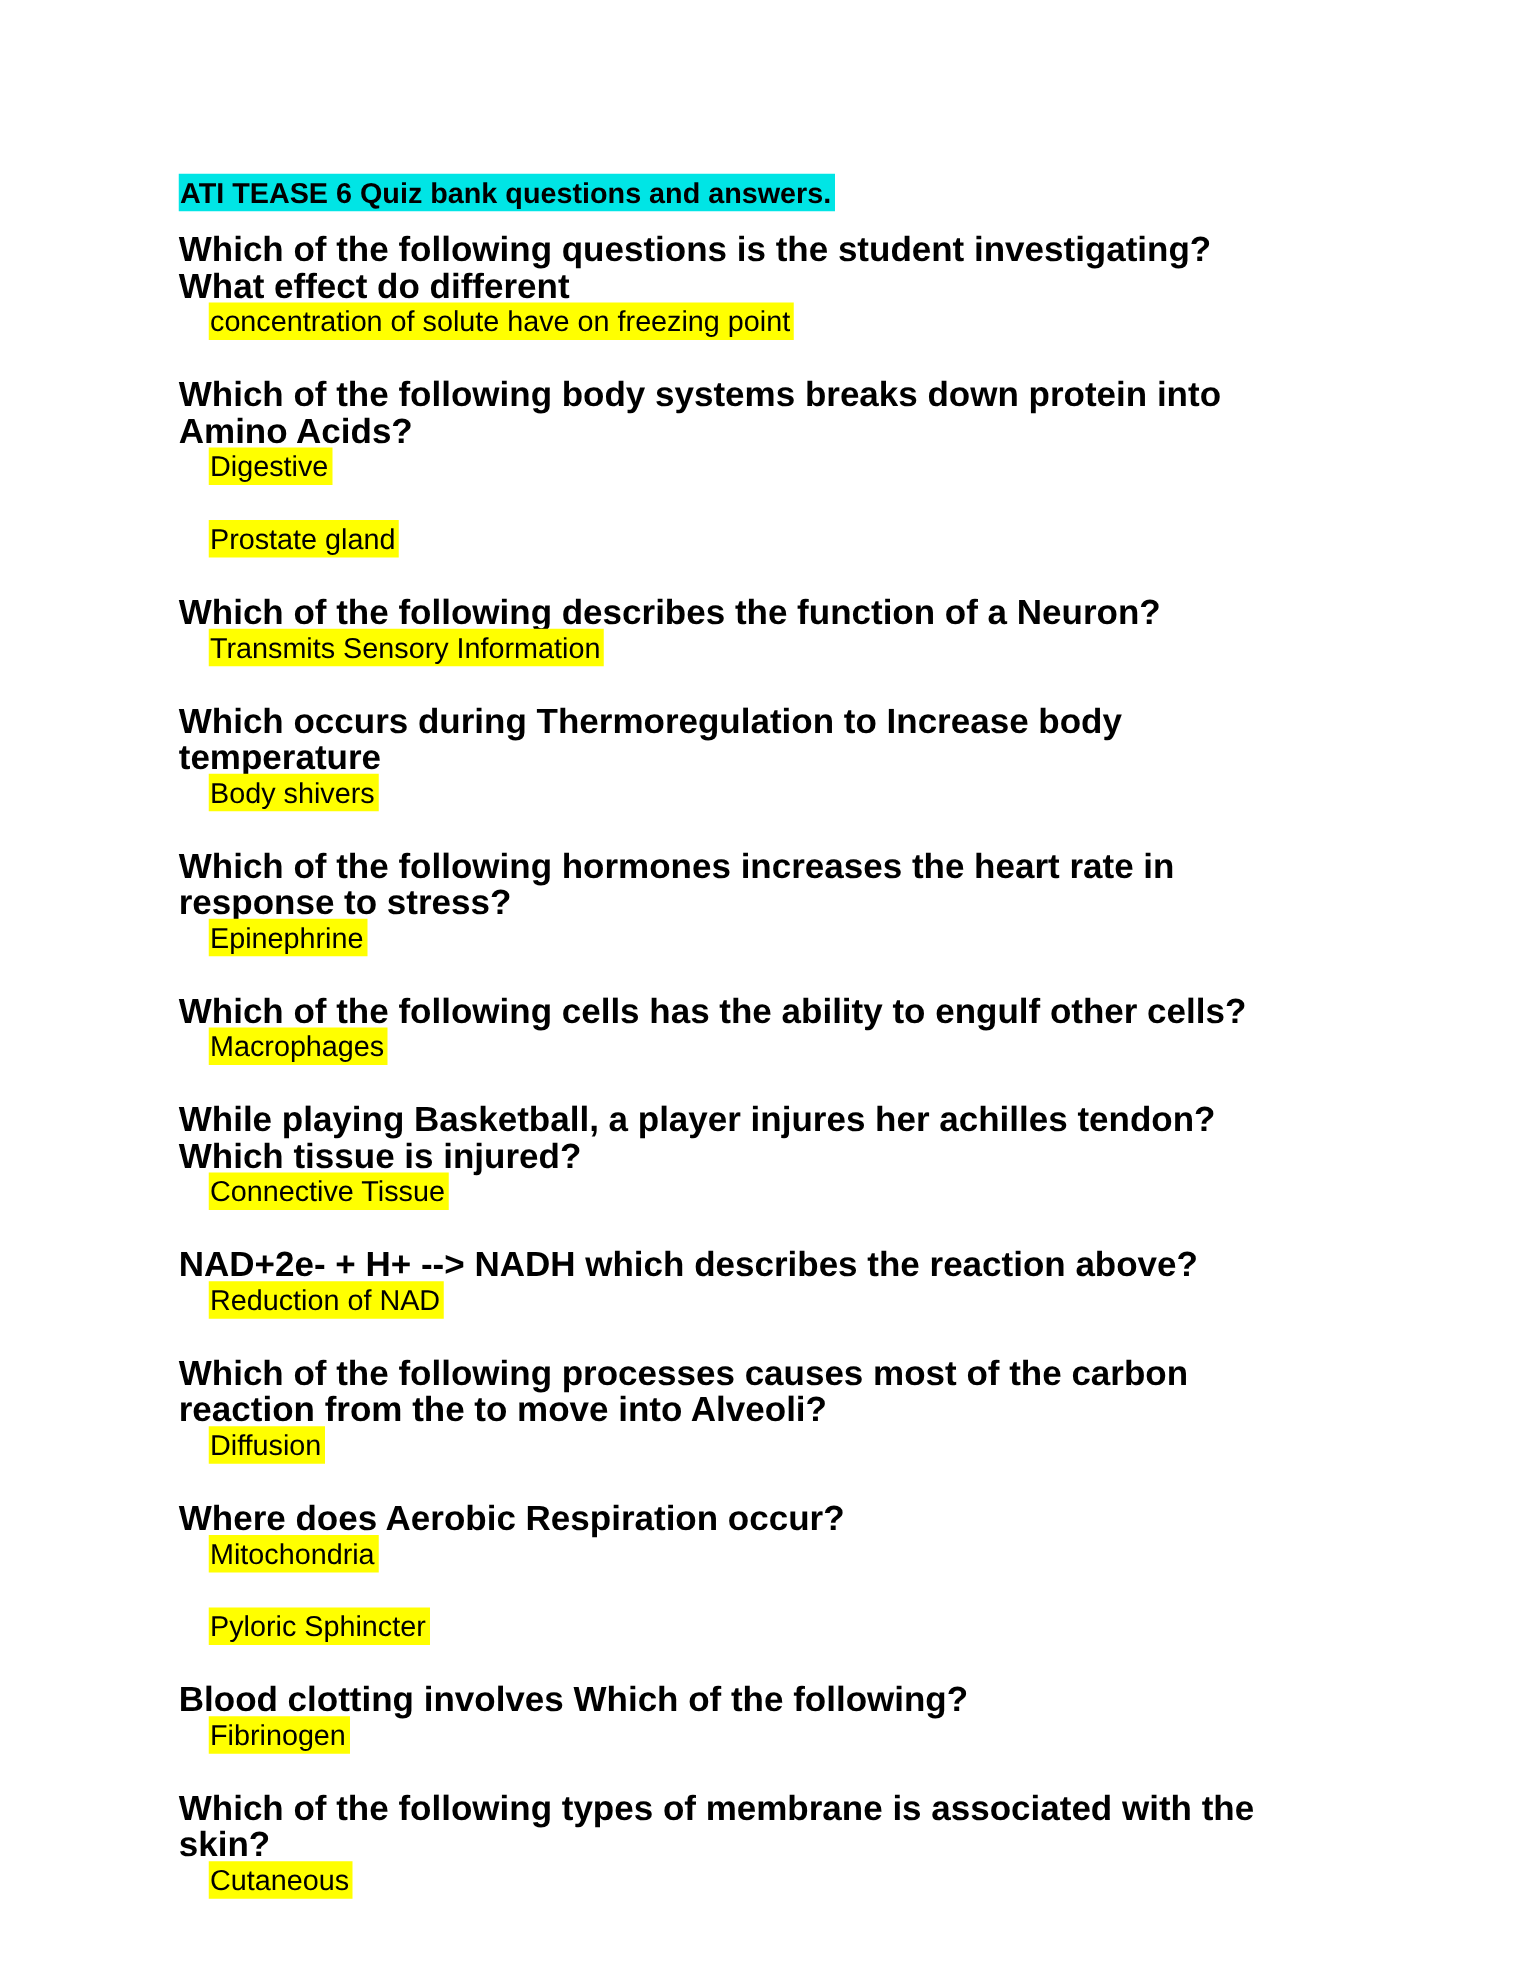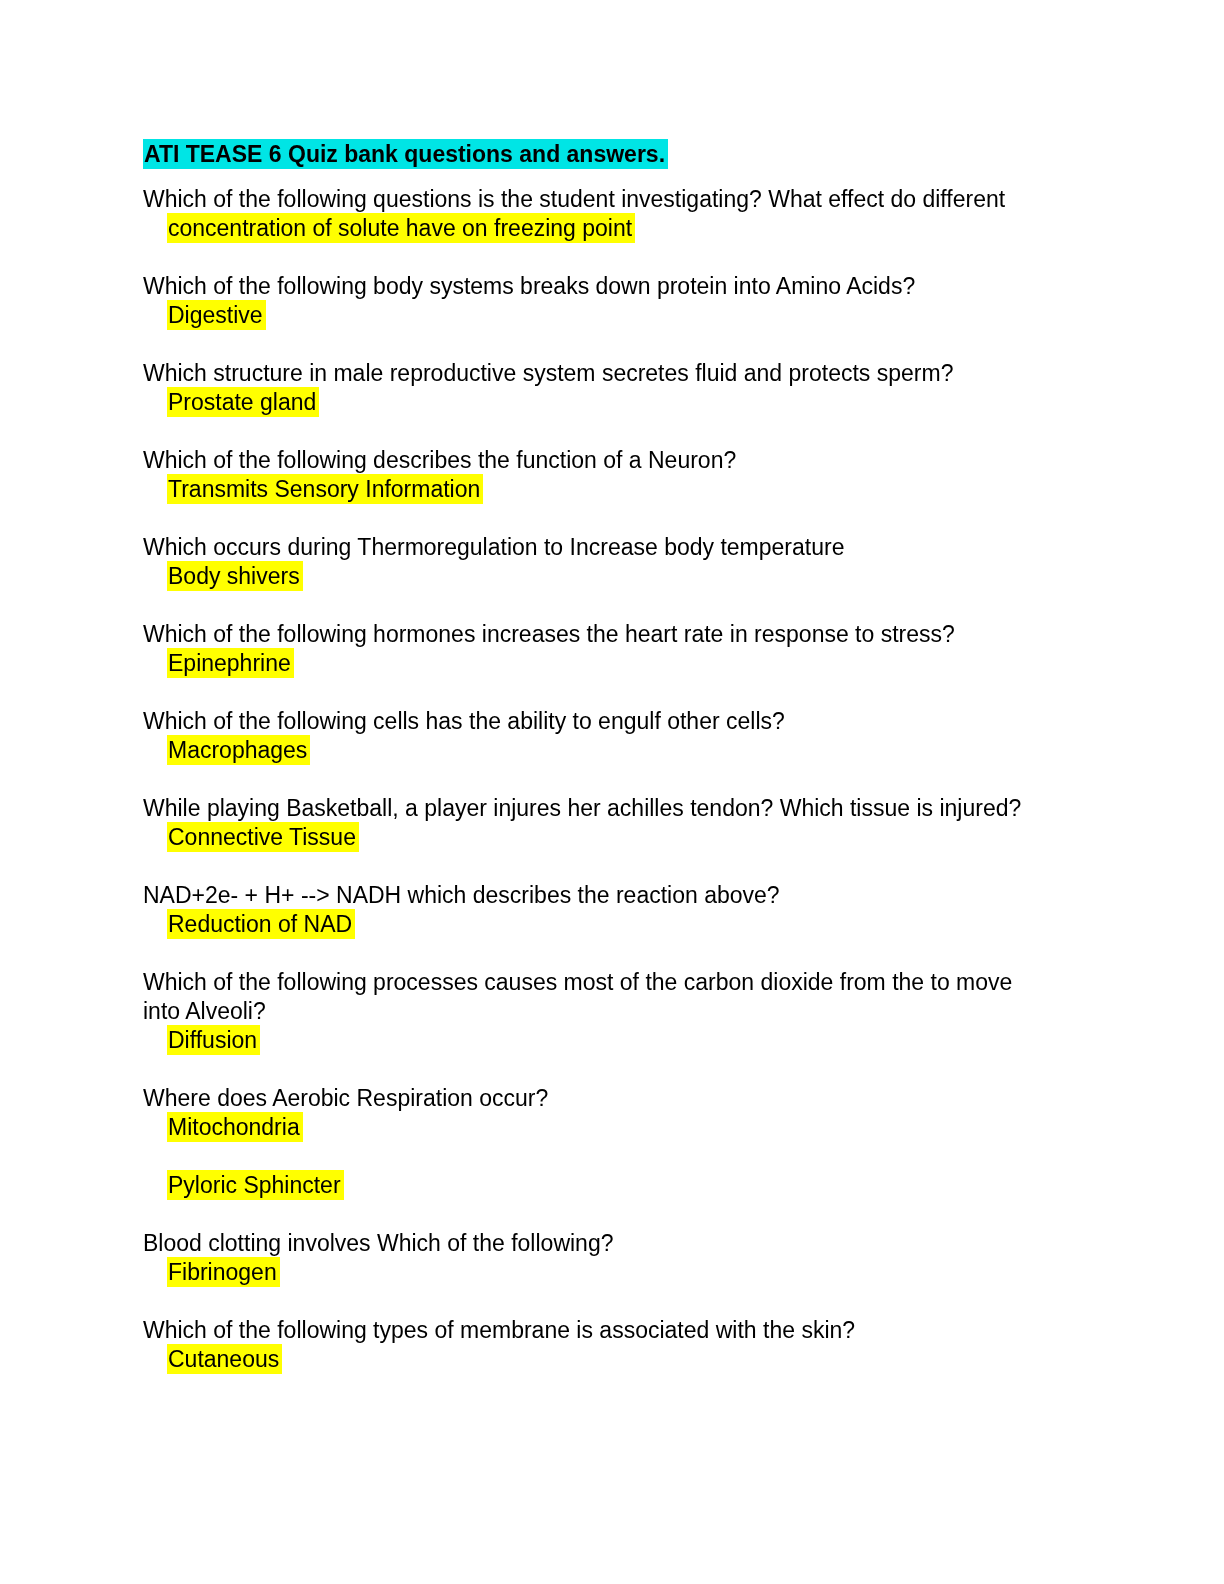--- a/index.html
+++ b/index.html
@@ -32,23 +32,23 @@
   }
   .doc-title mark {
     background: var(--title-highlight, #00e5e5);
     color: inherit;
     padding: 2px 3px 2px 1px;
   }
   .qa-block {
     margin: 0 0 29px 0;
   }
   .question {
-    font-size: 23px;
+    font-size: 28px;
     line-height: 29px;
-    font-weight: normal;
+    font-weight: bold;
   }
   .answer-line {
     font-size: 23px;
     line-height: 29px;
   }
   .answer-line mark {
     background: var(--answer-highlight, #ffff00);
     color: inherit;
     padding: 2px 3px 2px 1px;
     margin-left: 24px;
@@ -63,21 +63,20 @@
     <div id="qa-list">
         <div class="qa-block">
           <div class="question">Which of the following questions is the student investigating? What effect do different</div>
           <div class="answer-line"><mark>concentration of solute have on freezing point</mark></div>
         </div>
         <div class="qa-block">
           <div class="question">Which of the following body systems breaks down protein into Amino Acids?</div>
           <div class="answer-line"><mark>Digestive</mark></div>
         </div>
         <div class="qa-block">
-          <div class="question">Which structure in male reproductive system secretes fluid and protects sperm?</div>
           <div class="answer-line"><mark>Prostate gland</mark></div>
         </div>
         <div class="qa-block">
           <div class="question">Which of the following describes the function of a Neuron?</div>
           <div class="answer-line"><mark>Transmits Sensory Information</mark></div>
         </div>
         <div class="qa-block">
           <div class="question">Which occurs during Thermoregulation to Increase body temperature</div>
           <div class="answer-line"><mark>Body shivers</mark></div>
         </div>
@@ -91,21 +90,21 @@
         </div>
         <div class="qa-block">
           <div class="question">While playing Basketball, a player injures her achilles tendon? Which tissue is injured?</div>
           <div class="answer-line"><mark>Connective Tissue</mark></div>
         </div>
         <div class="qa-block">
           <div class="question">NAD+2e- + H+ --&gt; NADH which describes the reaction above?</div>
           <div class="answer-line"><mark>Reduction of NAD</mark></div>
         </div>
         <div class="qa-block">
-          <div class="question">Which of the following processes causes most of the carbon dioxide from the to move into Alveoli?</div>
+          <div class="question">Which of the following processes causes most of the carbon reaction from the to move into Alveoli?</div>
           <div class="answer-line"><mark>Diffusion</mark></div>
         </div>
         <div class="qa-block">
           <div class="question">Where does Aerobic Respiration occur?</div>
           <div class="answer-line"><mark>Mitochondria</mark></div>
         </div>
         <div class="qa-block">
           <div class="answer-line"><mark>Pyloric Sphincter</mark></div>
         </div>
         <div class="qa-block">

